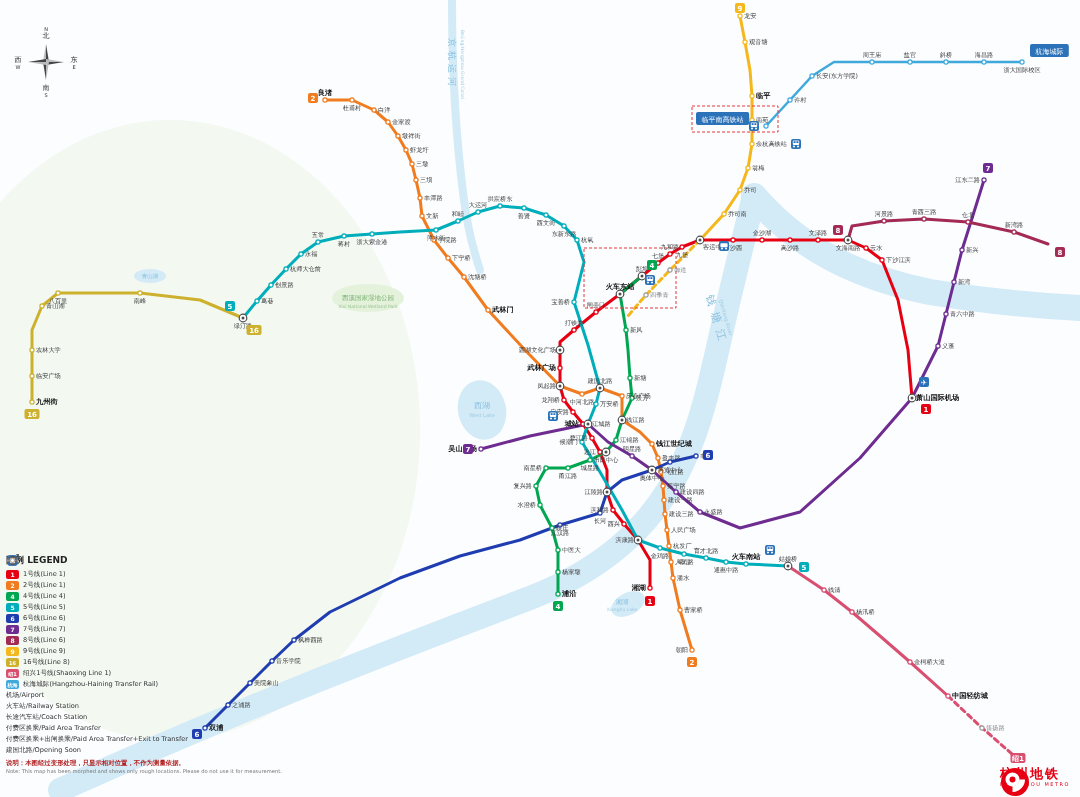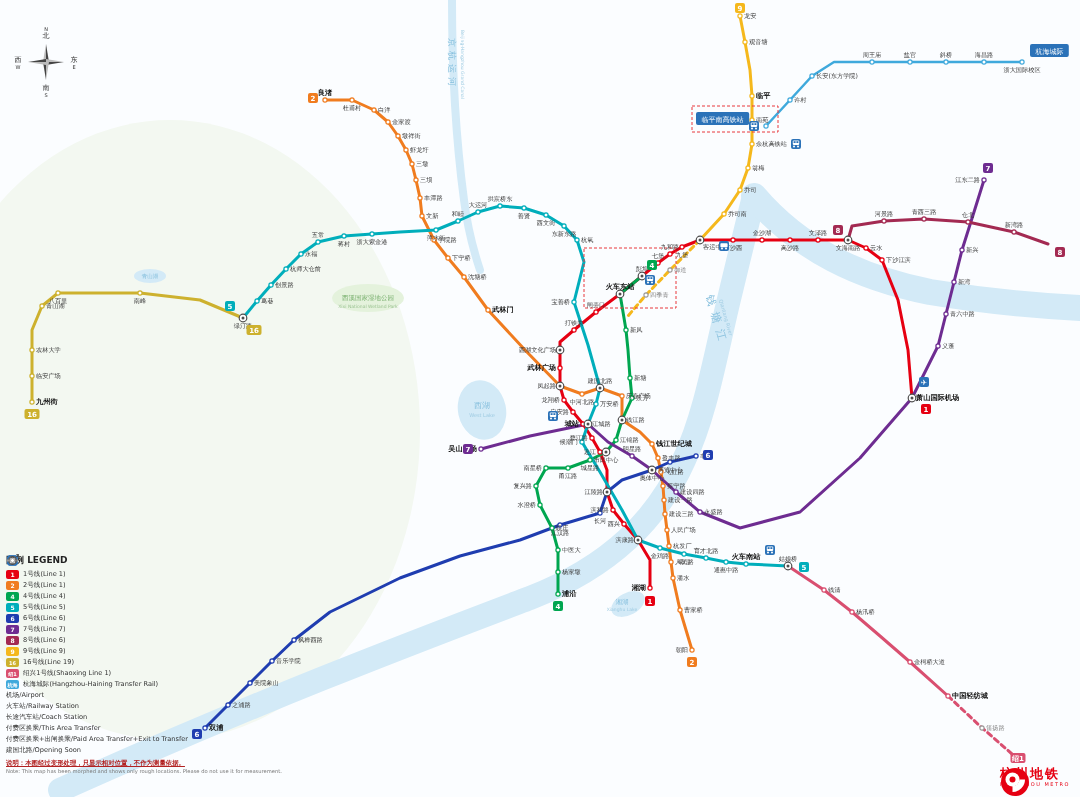--- a/index.html
+++ b/index.html
@@ -5,21 +5,21 @@
   html,body{margin:0;padding:0;background:#fff;}
   .stage{position:relative;width:1080px;height:797px;background:#fbfdff;overflow:hidden;
          font-family:"DejaVu Sans","Liberation Sans",sans-serif;}
   .stage svg{position:absolute;left:0;top:0;}
   .legend{position:absolute;left:6px;top:554px;width:232px;}
   .lg-title{font-size:9px;font-weight:bold;color:#222;margin-bottom:2px;}
   .lg-row{display:flex;align-items:center;height:11px;gap:4px;}
   .lg-badge{display:inline-flex;justify-content:center;align-items:center;min-width:11px;height:9px;
             border-radius:2px;color:#fff;font-size:6px;font-weight:bold;padding:0 1px;}
   .lg-label{font-size:6.6px;color:#333;white-space:nowrap;}
-  .note-cn{font-size:6.4px;color:#b22222;font-weight:bold;margin-top:3px;white-space:nowrap;text-decoration:underline;}
+  .note-cn{font-size:6.4px;color:#b22222;font-weight:bold;margin-top:3px;white-space:nowrap;}
   .note-en{font-size:5.2px;color:#777;white-space:nowrap;}
   .logo{position:absolute;right:10px;bottom:10px;display:flex;align-items:center;gap:6px;}
   .logo-cn{font-size:13px;font-weight:bold;color:#e60012;letter-spacing:2px;line-height:14px;}
   .logo-en{font-size:5px;color:#e60012;letter-spacing:1.5px;}
 </style>
 </head>
 <body>
 
 <div class="stage">
   <svg id="map" width="1080" height="797" viewBox="0 0 1080 797">
@@ -864,21 +864,21 @@
         <div class="lg-row">
           <span class="lg-badge" style="background:#a32a52;font-size:6px">8</span>
           <span class="lg-label">8号线(Line 6)</span>
         </div>
         <div class="lg-row">
           <span class="lg-badge" style="background:#f5b81c;font-size:6px">9</span>
           <span class="lg-label">9号线(Line 9)</span>
         </div>
         <div class="lg-row">
           <span class="lg-badge" style="background:#cdb12e;font-size:5px">16</span>
-          <span class="lg-label">16号线(Line 19)</span>
+          <span class="lg-label">16号线(Line 8)</span>
         </div>
         <div class="lg-row">
           <span class="lg-badge" style="background:#d94f70;font-size:5px">绍1</span>
           <span class="lg-label">绍兴1号线(Shaoxing Line 1)</span>
         </div>
         <div class="lg-row">
           <span class="lg-badge" style="background:#3fa9dc;font-size:5px">杭海</span>
           <span class="lg-label">杭海城际(Hangzhou-Haining Transfer Rail)</span>
         </div>
         <div class="lg-row">
@@ -906,21 +906,21 @@
             <circle cx="-2" cy="2.6" r="1" fill="#fff"></circle>
             <circle cx="2" cy="2.6" r="1" fill="#fff"></circle>
           </svg>
           <span class="lg-label">长途汽车站/Coach Station</span>
         </div>
         <div class="lg-row">
           <svg width="13" height="13" viewBox="-6.5 -6.5 13 13">
             <circle r="4" fill="#fff" stroke="#4d4d4d" stroke-width="1.1"></circle>
             <circle r="1.6" fill="#4d4d4d"></circle>
           </svg>
-          <span class="lg-label">付费区换乘/This Area Transfer</span>
+          <span class="lg-label">付费区换乘/Paid Area Transfer</span>
         </div>
         <div class="lg-row">
           <svg width="13" height="13" viewBox="-6.5 -6.5 13 13">
             <circle r="3.4" fill="#fff" stroke="#4d4d4d" stroke-width="1.1"></circle>
             <circle r="1.4" fill="#4d4d4d"></circle>
             <path d="M2.6,-2.6 L6,-6 M6,-6 L3.8,-6 M6,-6 L6,-3.8" stroke="#4d4d4d" stroke-width="0.9" fill="none"></path>
           </svg>
           <span class="lg-label">付费区换乘+出闸换乘/Paid Area Transfer+Exit to Transfer</span>
         </div>
         <div class="lg-row">

